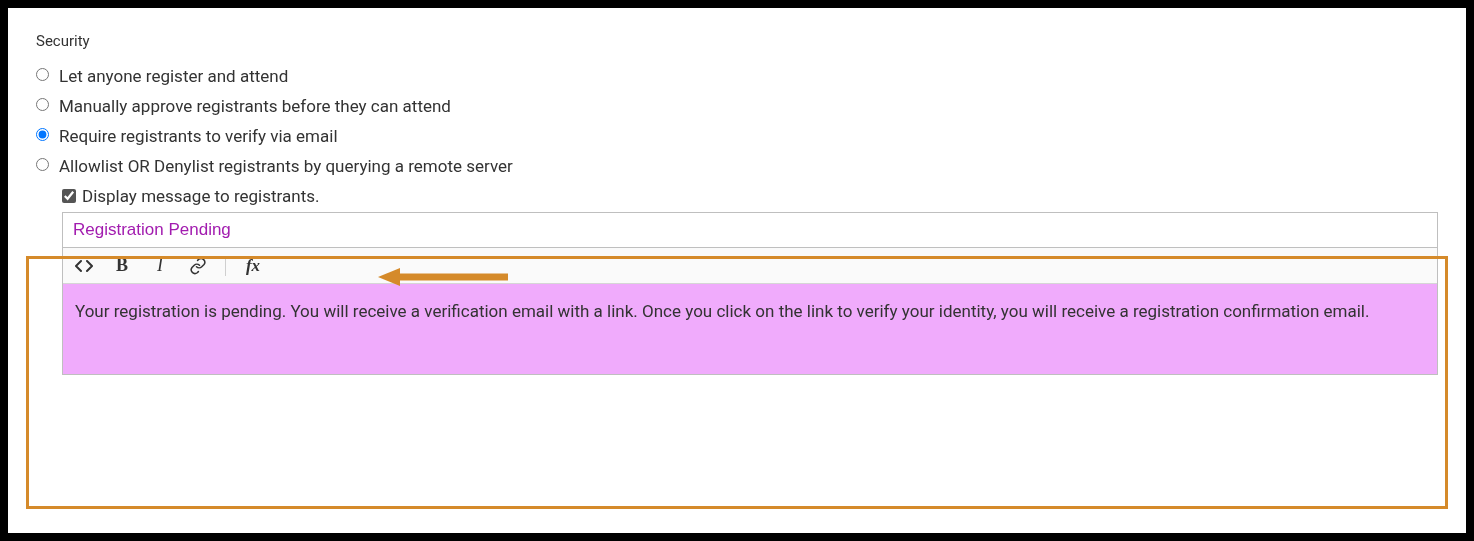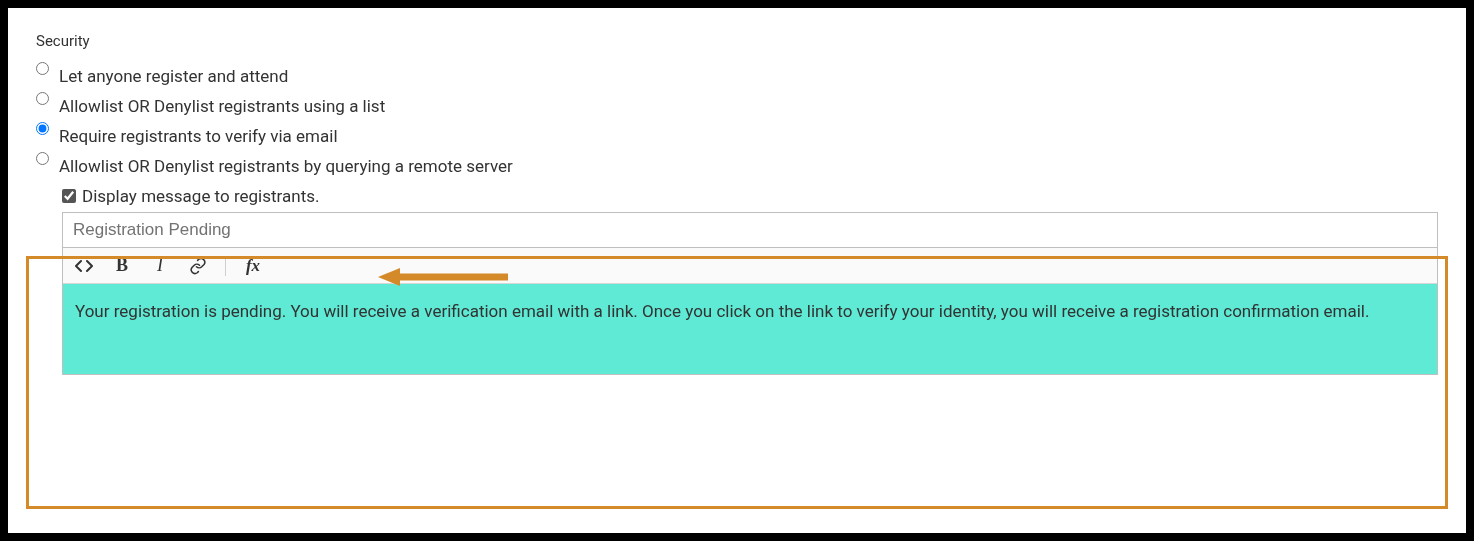--- a/index.html
+++ b/index.html
@@ -22,20 +22,21 @@
     font-weight: 400;
     margin-bottom: 16px;
   }
   .section-desc {
     font-size: 17px;
     color: #7a7a7a;
     margin-bottom: 28px;
   }
   .radio-row {
     display: flex;
+    align-items: center;
     gap: 10px;
     margin-bottom: 10px;
     font-size: 17px;
     color: #333;
   }
   .radio-row input[type="radio"] {
     width: 13px;
     height: 13px;
     margin-top: -4px;
   }
@@ -73,21 +74,21 @@
   .checkbox-row input[type="checkbox"] {
     width: 14px;
     height: 14px;
     accent-color: #555;
   }
   .title-input {
     width: 100%;
     height: 36px;
     border: 1px solid #bfbfbf;
     font-size: 17px;
-    color: #737373;
+    color: #a21caf;
     padding: 4px 10px;
     background: #fff;
     margin-bottom: 0;
   }
   .editor-wrap {
     border: 1px solid #bfbfbf;
     border-top: none;
     width: 100%;
   }
   .toolbar {
@@ -112,21 +113,21 @@
     width: 1px;
     height: 20px;
     background: #cfcfcf;
   }
   .editor-body {
     padding: 14px 12px 18px 12px;
     font-size: 17px;
     color: #333;
     line-height: 1.55;
     min-height: 90px;
-    background: #5eead4;
+    background: #f0abfc;
     outline: none;
   }
   .fx {
     font-family: "Times New Roman", serif;
     font-style: italic;
     font-weight: 600;
     font-size: 17px;
   }
   .fx .x { font-style: italic; }
 </style>
@@ -135,25 +136,25 @@
 
 <div class="panel">
 
   <h2 class="section-title">Security</h2>
 
   <label class="radio-row">
     <input type="radio" name="sec" style="">
     <span>Let anyone register and attend</span>
   </label>
 
-
   <label class="radio-row">
     <input type="radio" name="sec" style="">
-    <span>Allowlist OR Denylist registrants using a list</span>
+    <span>Manually approve registrants before they can attend</span>
   </label>
+
 
   <label class="radio-row">
     <input type="radio" name="sec" checked="" style="">
     <span>Require registrants to verify via email</span>
   </label>
 
   <label class="radio-row">
     <input type="radio" name="sec" style="">
     <span>Allowlist OR Denylist registrants by querying a remote server</span>
   </label>

